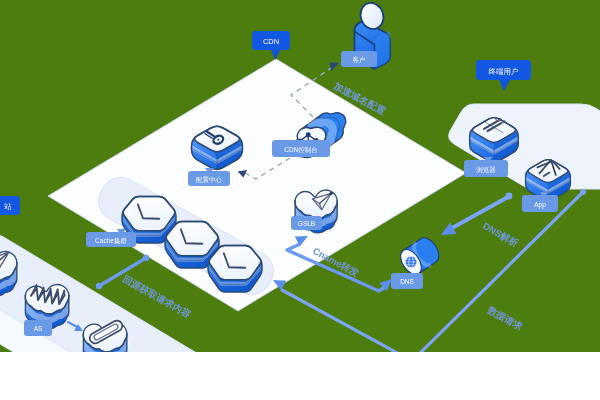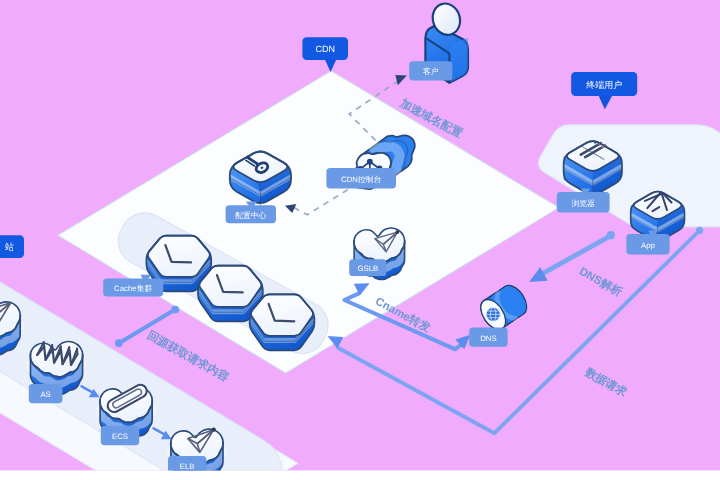--- a/index.html
+++ b/index.html
@@ -1,17 +1,17 @@
 <!DOCTYPE html>
 <html><head>
 <meta charset="utf-8">
 <style>
   html,body{margin:0;padding:0;background:#fff;}
   body{width:600px;height:400px;overflow:hidden;font-family:"Liberation Sans",sans-serif;}
-  #stage{position:relative;width:600px;height:392px;overflow:hidden;background:#f0abfc;}
+  #stage{position:relative;width:600px;height:352px;overflow:hidden;background:#4d7c0f;}
   #stage > svg{position:absolute;left:0;top:0;}
   .tg{font-family:"Liberation Sans",sans-serif;font-size:7.5px;fill:#ffffff;text-anchor:middle;}
   .tgs{font-family:"Liberation Sans",sans-serif;font-size:6.5px;fill:#ffffff;text-anchor:middle;}
   .fl{font-family:"Liberation Sans",sans-serif;font-size:9.5px;fill:#6f97d4;font-weight:bold;}
 </style>
 </head>
 <body>
 
 <div id="stage">
 <svg width="600" height="400" viewBox="0 0 600 400" xmlns="http://www.w3.org/2000/svg">

